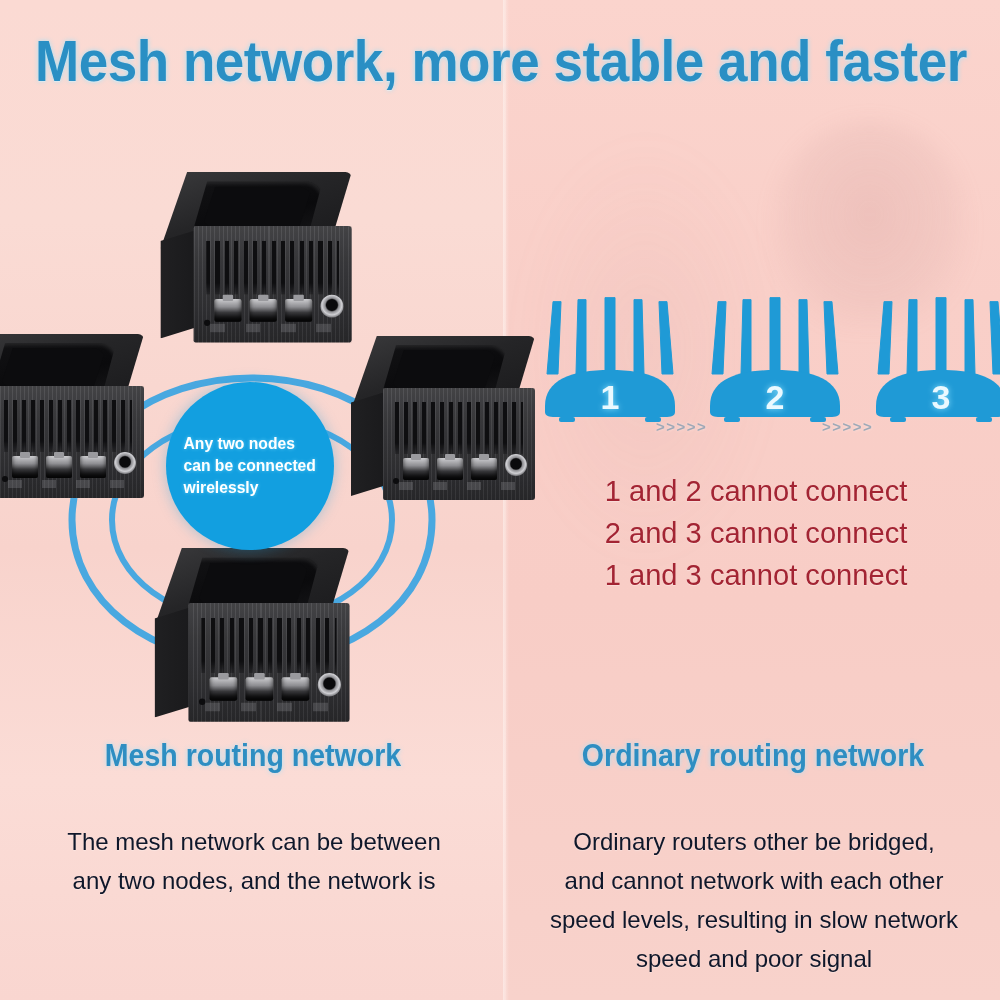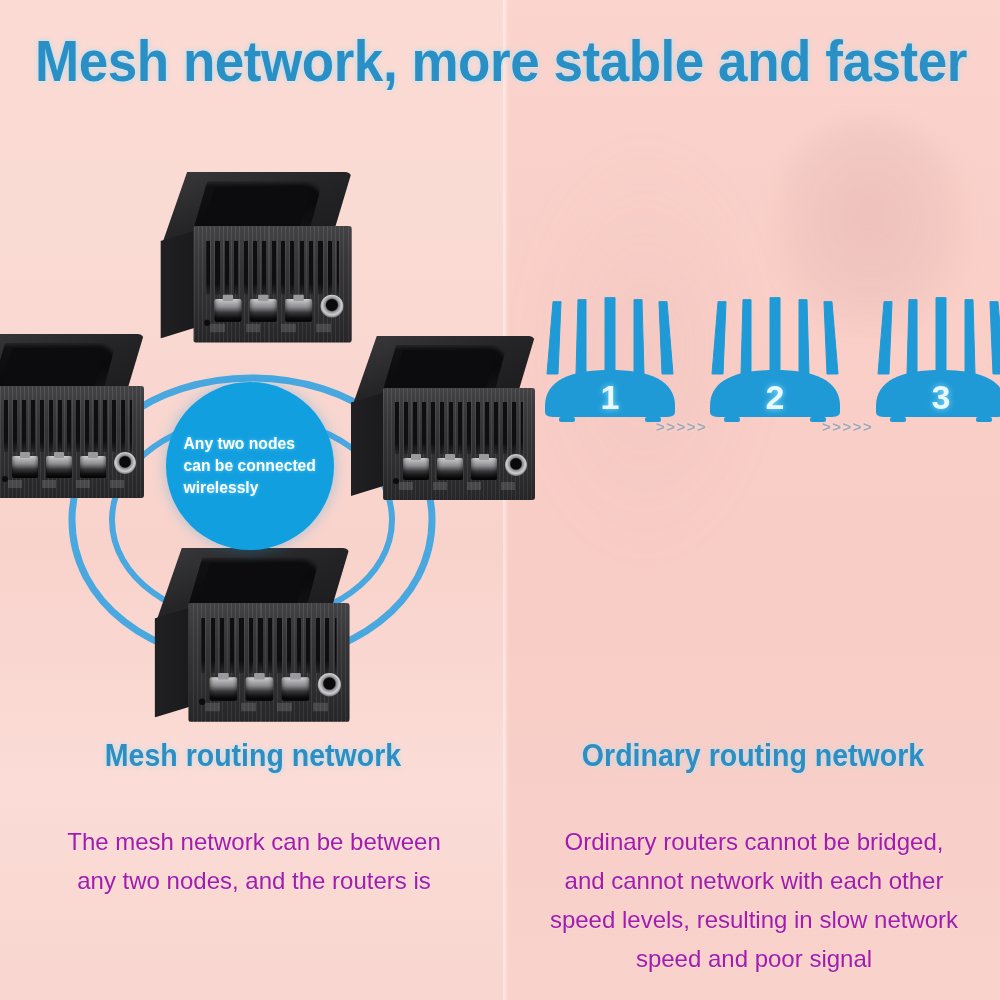--- a/index.html
+++ b/index.html
@@ -277,21 +277,21 @@
     transform: scaleX(0.92);
     white-space: nowrap;
   }
   #caption-mesh     { left: 0;    width: 506px; text-align: center; }
   #caption-ordinary { left: 506px; width: 494px; text-align: center; }
 
   
   .para {
     position: absolute;
     text-align: center;
-    color: #a21caf;
+    color: #0f172a;
     font-size: 24px;
     line-height: 39px;
     text-shadow: 0 1px 1px rgba(255,255,255,0.3);
   }
   #para-mesh     { left: 28px;  top: 822px; width: 452px; }
   #para-ordinary { left: 520px; top: 822px; width: 468px; }
 </style>
 </head>
 <body>
 
@@ -436,29 +436,34 @@
       <path d="M10 110 C10 84, 36 74, 75 74 C114 74, 140 84, 140 110 L140 116 C140 120, 136 121, 130 121 L20 121 C14 121, 10 120, 10 116 Z" fill="#1f9ad6"></path>
       <rect x="24" y="121" width="16" height="5" rx="2" fill="#1f9ad6"></rect>
       <rect x="110" y="121" width="16" height="5" rx="2" fill="#1f9ad6"></rect>
     </svg>
     <div class="router-num">3</div>
   </div>
 
   <div class="chev" id="chevron-1-2">&gt;&gt;&gt;&gt;&gt;</div>
   <div class="chev" id="chevron-2-3">&gt;&gt;&gt;&gt;&gt;</div>
 
+  <div class="red-lines">
+    <div class="red-line">1 and 2 cannot connect</div>
+    <div class="red-line">2 and 3 cannot connect</div>
+    <div class="red-line">1 and 3 cannot connect</div>
+  </div>
 
   <div class="caption" id="caption-mesh">Mesh routing network</div>
   <div class="caption" id="caption-ordinary">Ordinary routing network</div>
 
   <div class="para" id="para-mesh">
     <div>The mesh network can be between</div>
-    <div>any two nodes, and the routers is</div>
+    <div>any two nodes, and the network is</div>
   </div>
 
   <div class="para" id="para-ordinary">
-    <div>Ordinary routers cannot be bridged,</div>
+    <div>Ordinary routers other be bridged,</div>
     <div>and cannot network with each other</div>
     <div>speed levels, resulting in slow network</div>
     <div>speed and poor signal</div>
   </div>
 
 </div>
 
 </body></html>

